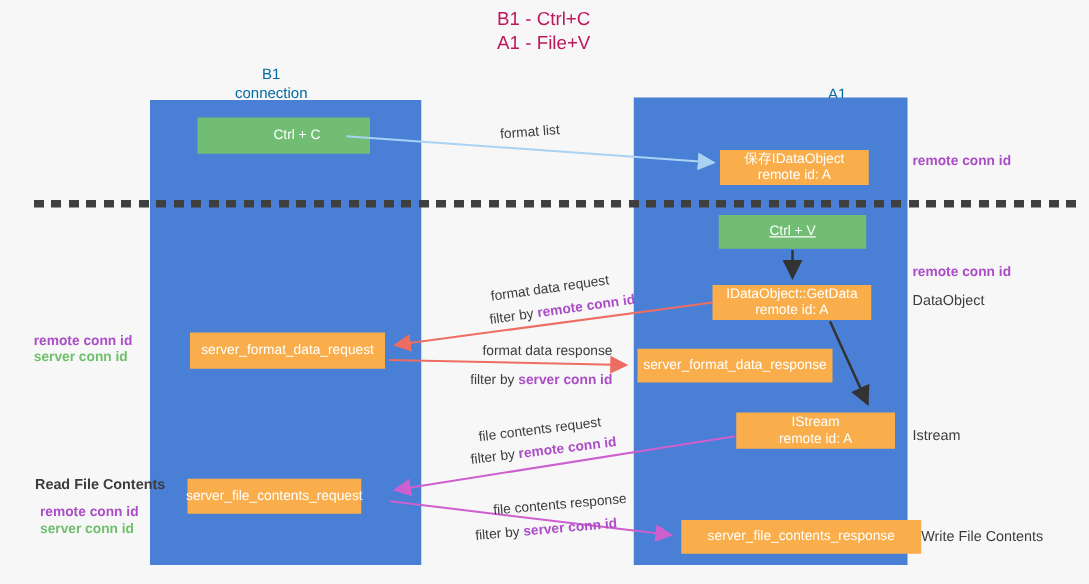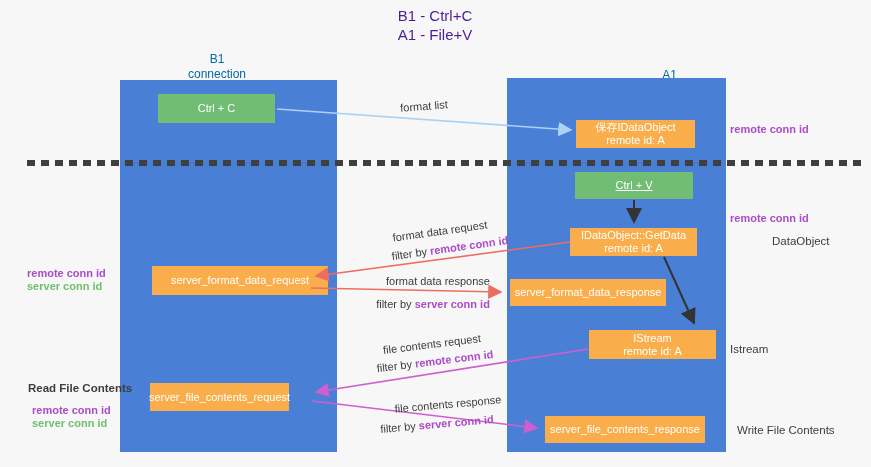--- a/index.html
+++ b/index.html
@@ -3,21 +3,21 @@
 <meta charset="utf-8">
 <style>
   html,body{margin:0;padding:0;background:#f7f7f7;}
   .canvas{
     position:relative;width:871px;height:467px;background:#f7f7f7;
     font-family:"Liberation Sans",sans-serif;color:#3c3c3c;overflow:hidden;
   }
   .col{position:absolute;background:#4a7fd6;}
   .hdr{position:absolute;font-size:12px;line-height:15px;text-align:center;color:#0369a1;}
   .title{position:absolute;left:330;top:6px;left:330px;width:210px;text-align:center;
-         font-size:15px;line-height:19px;color:#4c1d95;}
+         font-size:15px;line-height:19px;color:#be185d;}
   .node{position:absolute;display:flex;flex-direction:column;justify-content:center;
         align-items:center;color:#fff;font-size:11px;line-height:13px;text-align:center;}
   .green{background:#70bd73;}
   .orange{background:#f9ae4b;}
   .lbl{position:absolute;font-size:11px;line-height:13px;color:#3c3c3c;white-space:nowrap;}
   .ctr{text-align:center;}
   .purple{color:#ab4dc7;font-weight:bold;}
   .greent{color:#6fbf6d;font-weight:bold;}
   .dashes{position:absolute;left:27px;top:160px;width:834px;height:6px;
           background:repeating-linear-gradient(90deg,#3f3f3f 0 8px,transparent 8px 14px);}
@@ -40,56 +40,56 @@
   <div class="hdr" style="left:557px;top:68px;width:120px;text-align:right;">
     <div>A1</div>
     <div>remote</div>
   </div>
 
   <div class="col" style="left:120px;top:80px;width:217px;height:372px;"></div>
   <div class="col" style="left:507px;top:78px;width:219px;height:374px;"></div>
 
   <div class="dashes"></div>
 
-  <div class="node green" style="left:158px;top:94px;width:117px;height:29px;">
+  <div class="node green" style="left:158px;top:94px;width:117px;height:29px;padding-left:21px;">
     <div>Ctrl + C</div>
   </div>
 
   <div class="node orange" style="left:576px;top:120px;width:119px;height:28px;">
     <div>保存IDataObject</div>
     <div>remote id: A</div>
   </div>
 
   <div class="node green" style="left:575px;top:172px;width:118px;height:27px;text-decoration:underline;">
     <div>Ctrl + V</div>
   </div>
 
   <div class="node orange" style="left:570px;top:228px;width:127px;height:28px;">
     <div>IDataObject::GetData</div>
     <div>remote id: A</div>
   </div>
 
-  <div class="node orange" style="left:152px;top:266px;width:176px;height:29px;justify-content:center;">
+  <div class="node orange" style="left:152px;top:266px;width:156px;height:29px;justify-content:center;">
     <div>server_format_data_request</div>
   </div>
 
   <div class="node orange" style="left:510px;top:279px;width:156px;height:27px;">
     <div>server_format_data_response</div>
   </div>
 
   <div class="node orange" style="left:589px;top:330px;width:127px;height:29px;">
     <div>IStream</div>
     <div>remote id: A</div>
   </div>
 
   <div class="node orange" style="left:150px;top:383px;width:139px;height:28px;">
     <div>server_file_contents_request</div>
   </div>
 
-  <div class="node orange" style="left:545px;top:416px;width:160px;height:27px;">
+  <div class="node orange" style="left:545px;top:416px;width:192px;height:27px;">
     <div>server_file_contents_response</div>
   </div>
 
   <svg class="overlay" width="871" height="467" viewBox="0 0 871 467">
     <defs>
       <marker id="mBlue" markerWidth="9" markerHeight="9" refX="8" refY="4.5" orient="auto">
         <path d="M0,0 L9,4.5 L0,9 z" fill="#a9d2f3"></path>
       </marker>
       <marker id="mBlack" markerWidth="8" markerHeight="8" refX="7" refY="4" orient="auto">
         <path d="M0,0 L8,4 L0,8 z" fill="#333333"></path>
@@ -119,21 +119,21 @@
   <div class="lbl ctr" style="left:358px;top:298px;width:150px;"><span>filter by </span><span class="purple">server conn id</span></div>
 
   <div class="lbl ctr" style="left:362px;top:338px;width:140px;transform:rotate(-7deg);">file contents request</div>
   <div class="lbl ctr" style="left:360px;top:355px;width:150px;transform:rotate(-7deg);"><span>filter by </span><span class="purple">remote conn id</span></div>
 
   <div class="lbl ctr" style="left:378px;top:398px;width:140px;transform:rotate(-5deg);">file contents response</div>
   <div class="lbl ctr" style="left:362px;top:418px;width:150px;transform:rotate(-5deg);"><span>filter by </span><span class="purple">server conn id</span></div>
 
   <div class="lbl purple" style="left:730px;top:123px;">remote conn id</div>
   <div class="lbl purple" style="left:730px;top:212px;">remote conn id</div>
-  <div class="lbl" style="left:772px;top:235px;font-size:11.5px;">DataObject</div>
+  <div class="lbl" style="left:730px;top:235px;font-size:11.5px;">DataObject</div>
   <div class="lbl" style="left:730px;top:343px;font-size:11.5px;">Istream</div>
   <div class="lbl" style="left:737px;top:424px;font-size:11.5px;">Write File Contents</div>
 
   <div class="lbl purple" style="left:27px;top:267px;">remote conn id</div>
   <div class="lbl greent" style="left:27px;top:280px;">server conn id</div>
   <div class="lbl" style="left:28px;top:382px;font-size:11.5px;font-weight:bold;">Read File Contents</div>
   <div class="lbl purple" style="left:32px;top:404px;">remote conn id</div>
   <div class="lbl greent" style="left:32px;top:417px;">server conn id</div>
 
 </div>

